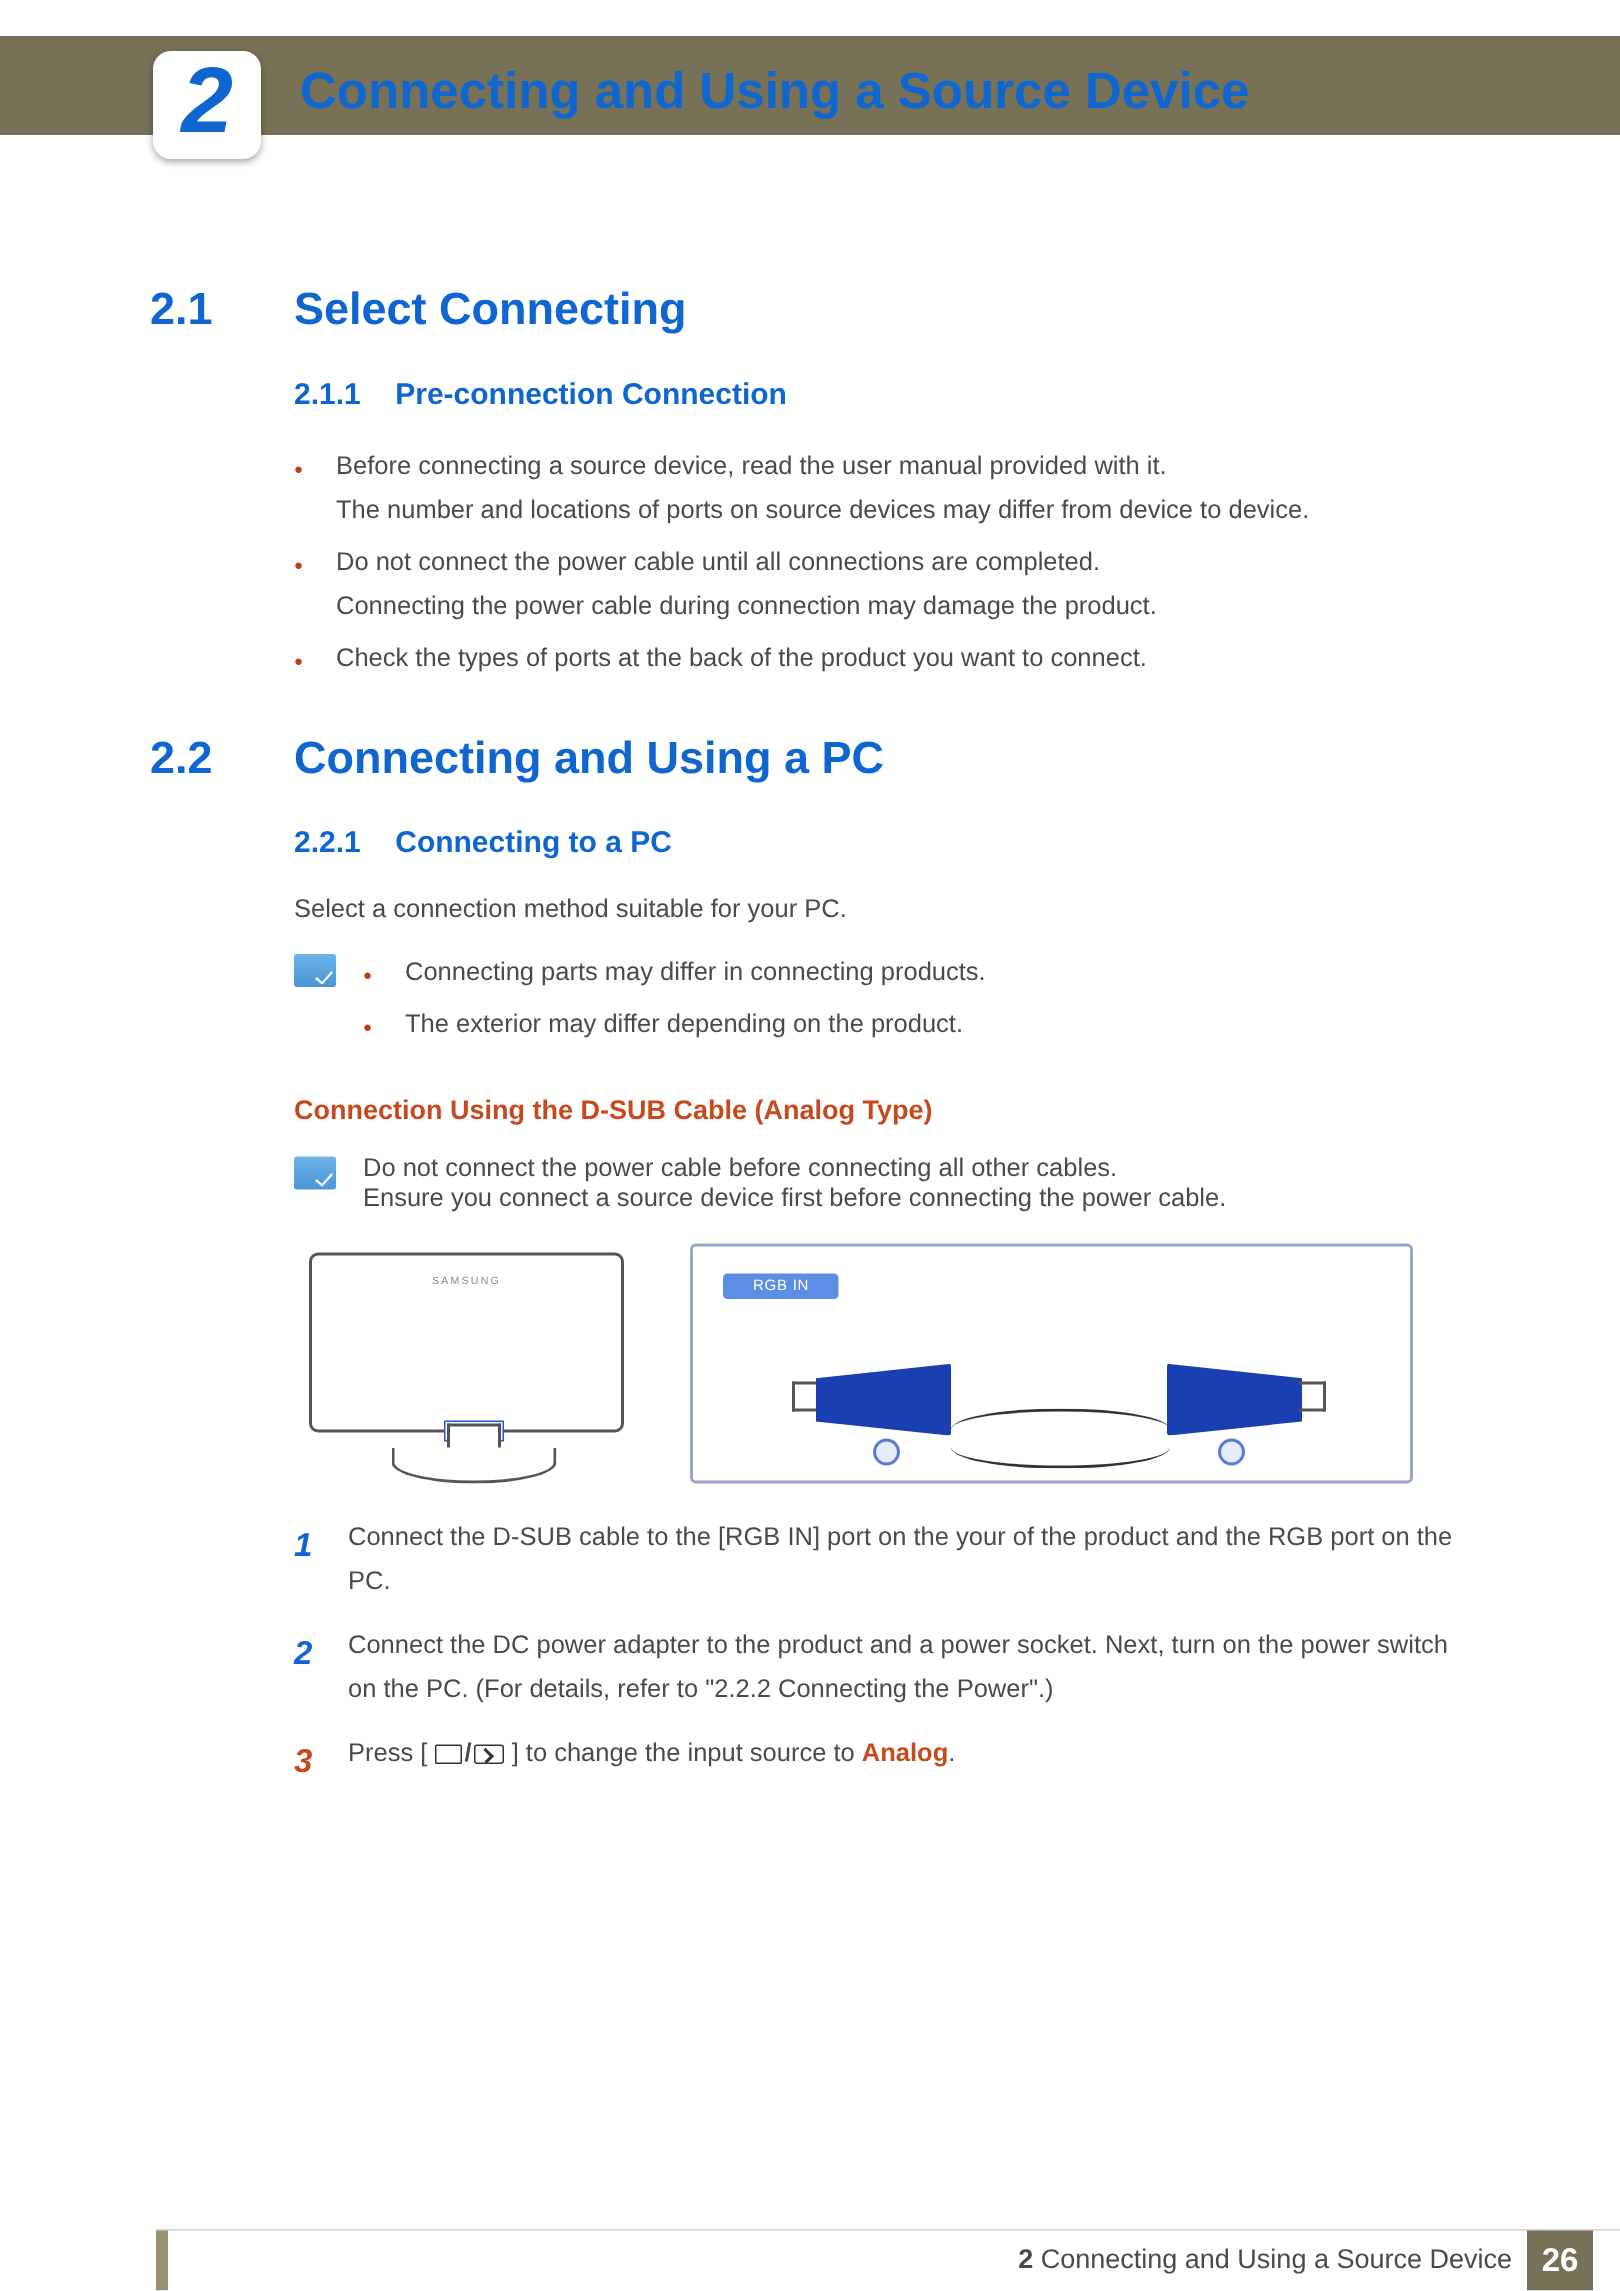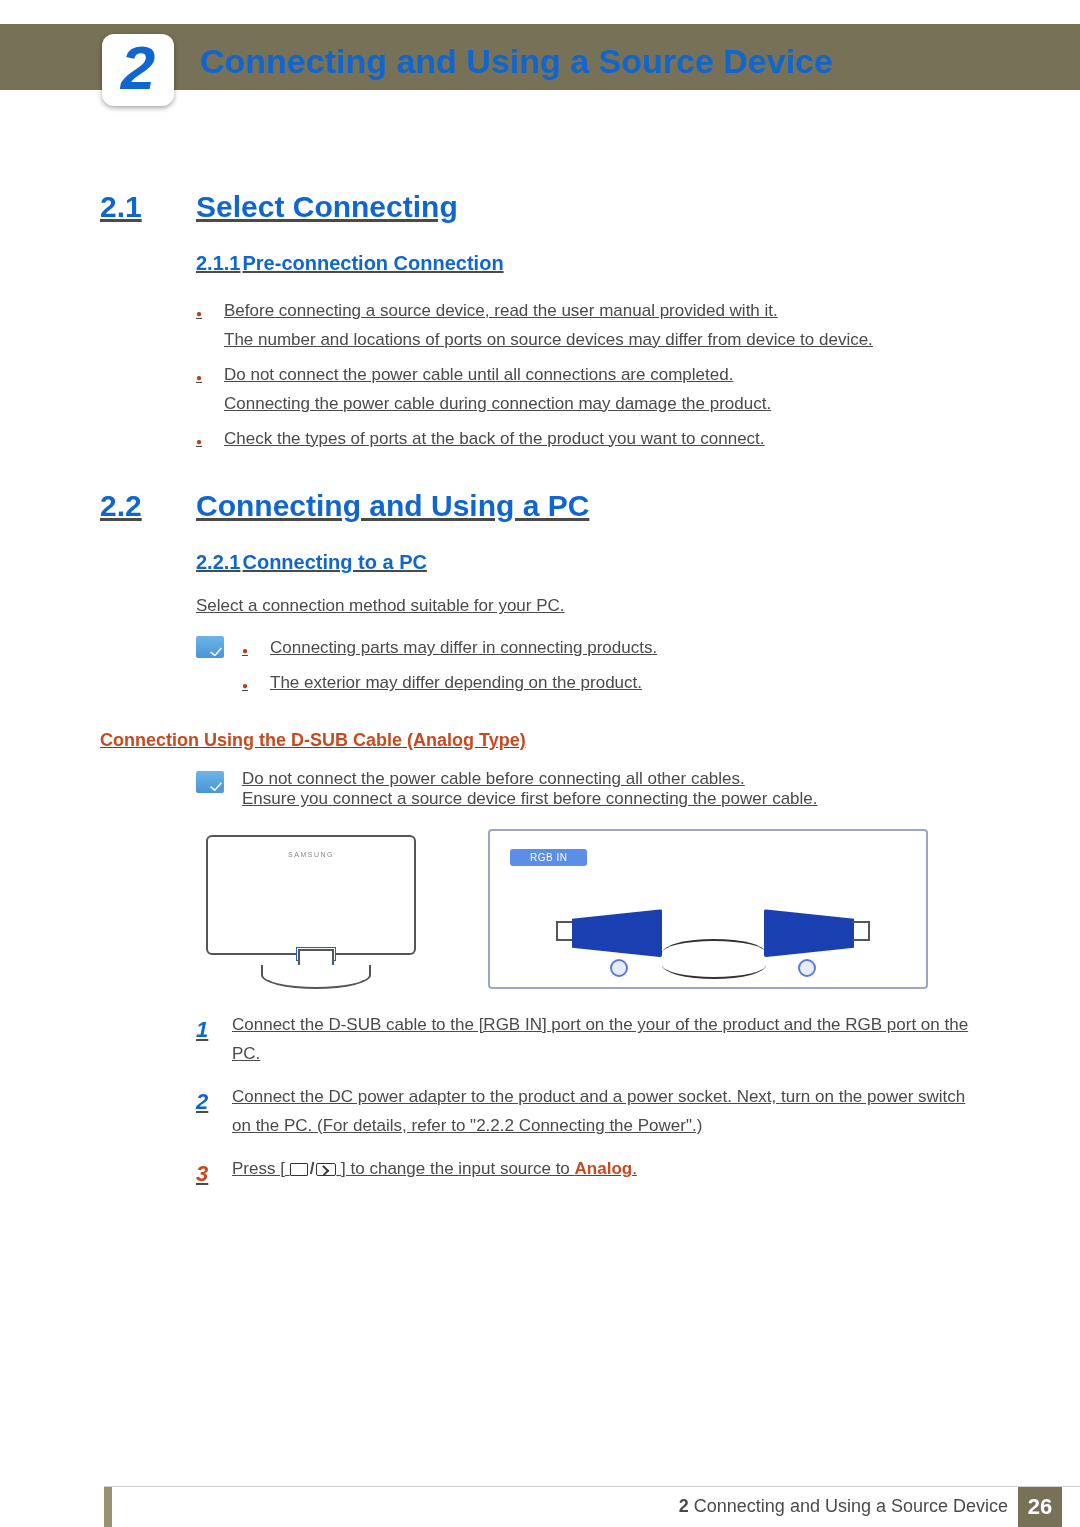--- a/index.html
+++ b/index.html
@@ -48,36 +48,35 @@
     position: absolute;
     left: 200px;
     top: 42px;
     font-size: 34px;
     font-weight: bold;
     color: #1066d0;
   }
 
   .content {
     padding: 80px 110px 0 100px;
-    text-decoration: underline;
   }
   .section-row { display:flex; gap: 34px; margin-top: 10px; }
   .section-num {
     min-width: 62px;
     font-size: 30px;
     font-weight: bold;
     color: #1066d0;
   }
   .section-title {
     font-size: 30px;
     font-weight: bold;
     color: #1066d0;
   }
 
-  .subsection-row { display:flex; gap: 2px; margin-left: 96px; margin-top: 28px; }
+  .subsection-row { display:flex; gap: 23px; margin-left: 96px; margin-top: 28px; }
   .subsection-num {
     font-size: 20px;
     font-weight: bold;
     color: #1066d0;
   }
   .subsection-title {
     font-size: 20px;
     font-weight: bold;
     color: #1066d0;
   }
@@ -103,20 +102,21 @@
     content:"";
     position:absolute;
     right:2px; bottom:2px;
     width:12px; height:10px;
     background:#fff;
     clip-path: polygon(10% 50%, 40% 80%, 90% 10%, 100% 20%, 40% 100%, 0 60%);
   }
   .note-bullets { flex:1; }
 
   .sub4-title {
+    margin-left: 96px;
     margin-top: 26px;
     font-size: 18px;
     font-weight: bold;
     color: #c74a1e;
   }
 
   .diagram-box {
     margin-left: 96px;
     margin-top: 20px;
     display:flex;
@@ -158,26 +158,25 @@
   .monitor-port {
     position:absolute;
     left:50%; transform:translateX(-50%);
     top:118px;
     width:40px; height:14px;
     border:1px solid #2a5bc7;
     background:#f2f6ff;
   }
 
   .cable-panel {
-    width: 440px; height:160px;
+    width: 482px; height:160px;
     border:2px solid #9aa6c8;
     border-radius:4px;
     position:relative;
     background:#fff;
-    margin-left:28px;
   }
   .port-label {
     position:absolute;
     left:20px; top:18px;
     background:#5d8ee6;
     color:#fff;
     padding:3px 20px;
     font-size:10px;
     border-radius:3px;
     letter-spacing:0.5px;

